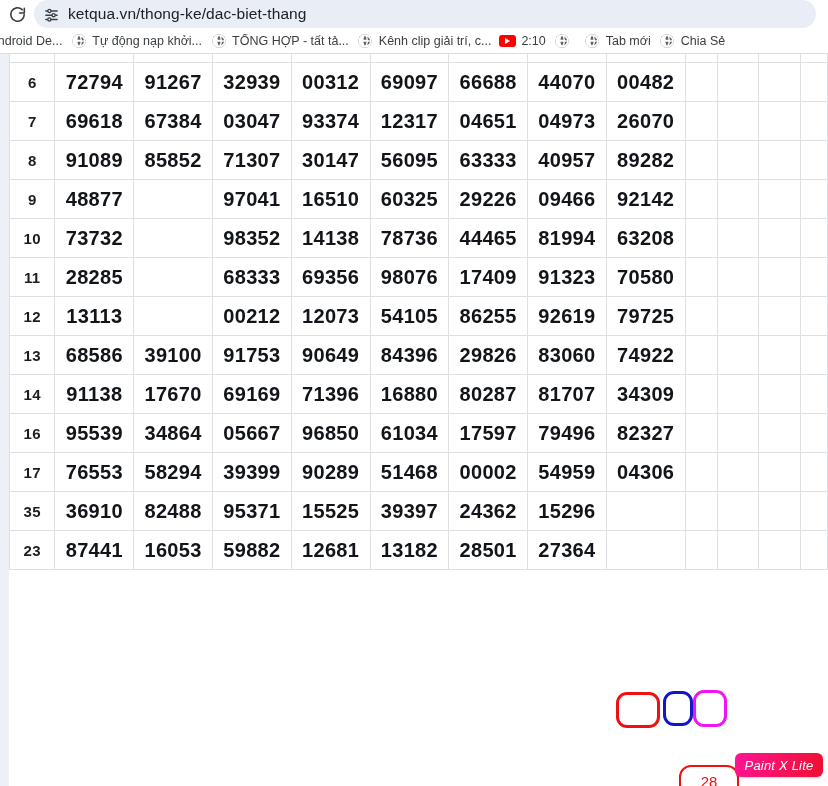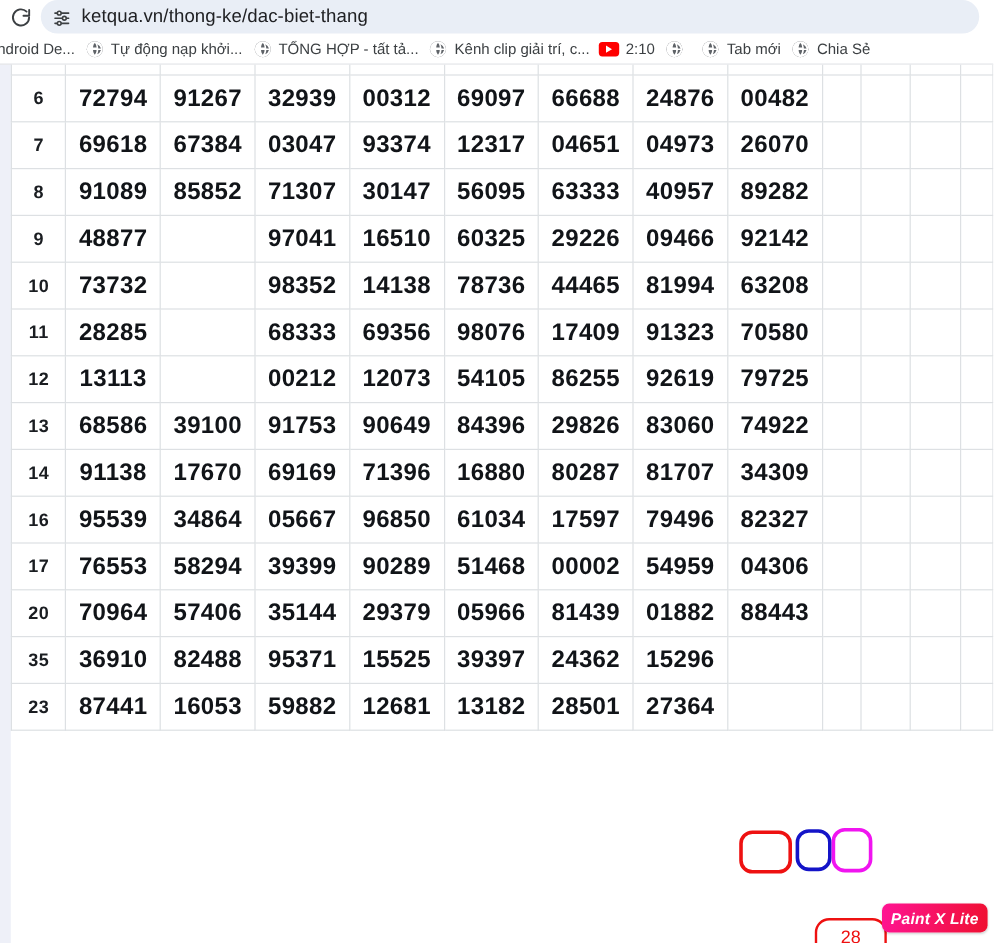--- a/index.html
+++ b/index.html
@@ -195,21 +195,21 @@
     background: transparent;
   }
 
   
   .watermark {
     position: absolute;
     border-radius: 6px;
     background: linear-gradient(100deg, #ff1493 0%, #ff1a7a 35%, #f5143c 70%, #ef1030 100%);
     color: #ffffff;
     font-size: 13px;
-    font-weight: bold;
+    font-weight: normal;
     font-style: italic;
     letter-spacing: 0.2px;
     display: flex;
     align-items: center;
     justify-content: center;
     box-shadow: 0 1px 2px rgba(0,0,0,0.18);
     text-align: center;
   }
 </style>
 </head>
@@ -338,21 +338,21 @@
             <td class="pad4"></td>
           </tr>
           <tr>
             <td class="rownum">6</td>
             <td class="datacell">72794</td>
             <td class="datacell">91267</td>
             <td class="datacell">32939</td>
             <td class="datacell">00312</td>
             <td class="datacell">69097</td>
             <td class="datacell">66688</td>
-            <td class="datacell">24876</td>
+            <td class="datacell">44070</td>
             <td class="datacell">00482</td>
             <td class="pad1"></td>
             <td class="pad2"></td>
             <td class="pad3"></td>
             <td class="pad4"></td>
           </tr>
           <tr>
             <td class="rownum">7</td>
             <td class="datacell">69618</td>
             <td class="datacell">67384</td>
@@ -496,35 +496,20 @@
             <td class="datacell">51468</td>
             <td class="datacell">00002</td>
             <td class="datacell">54959</td>
             <td class="datacell">04306</td>
             <td class="pad1"></td>
             <td class="pad2"></td>
             <td class="pad3"></td>
             <td class="pad4"></td>
           </tr>
           <tr>
-            <td class="rownum">20</td>
-            <td class="datacell">70964</td>
-            <td class="datacell">57406</td>
-            <td class="datacell">35144</td>
-            <td class="datacell">29379</td>
-            <td class="datacell">05966</td>
-            <td class="datacell">81439</td>
-            <td class="datacell">01882</td>
-            <td class="datacell">88443</td>
-            <td class="pad1"></td>
-            <td class="pad2"></td>
-            <td class="pad3"></td>
-            <td class="pad4"></td>
-          </tr>
-          <tr>
             <td class="rownum">35</td>
             <td class="datacell">36910</td>
             <td class="datacell">82488</td>
             <td class="datacell">95371</td>
             <td class="datacell">15525</td>
             <td class="datacell">39397</td>
             <td class="datacell">24362</td>
             <td class="datacell">15296</td>
             <td class="datacell"></td>
             <td class="pad1"></td>

